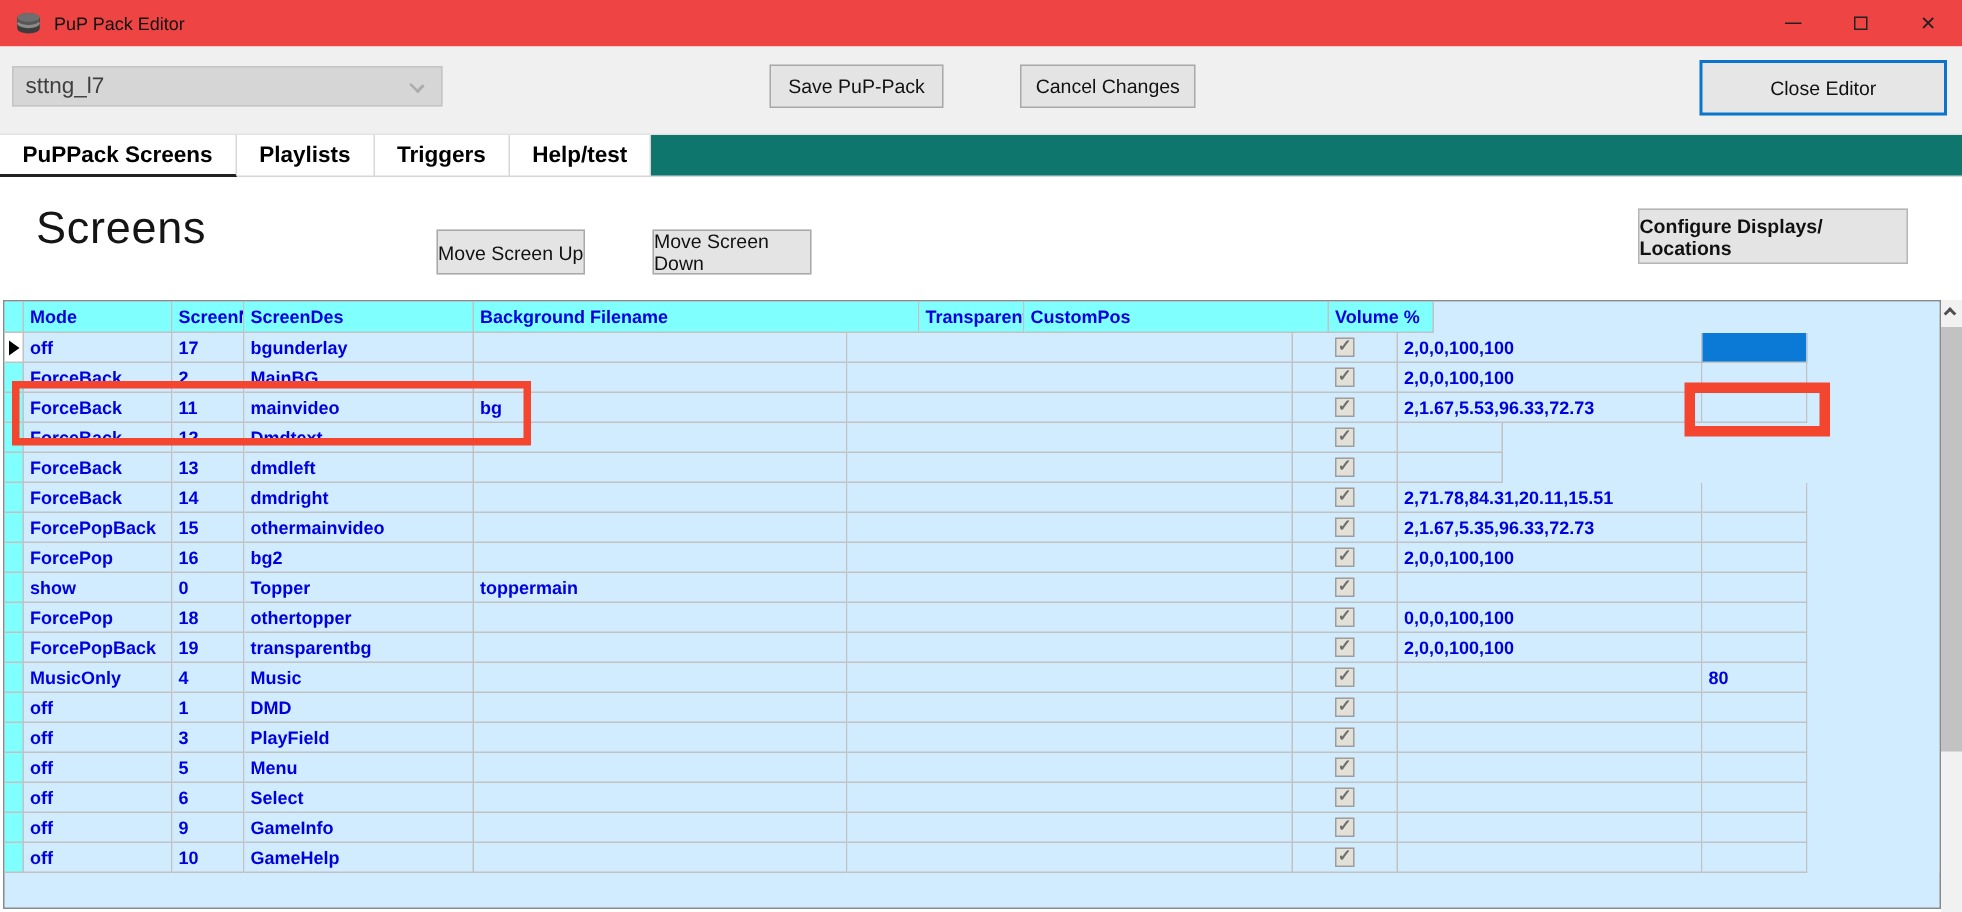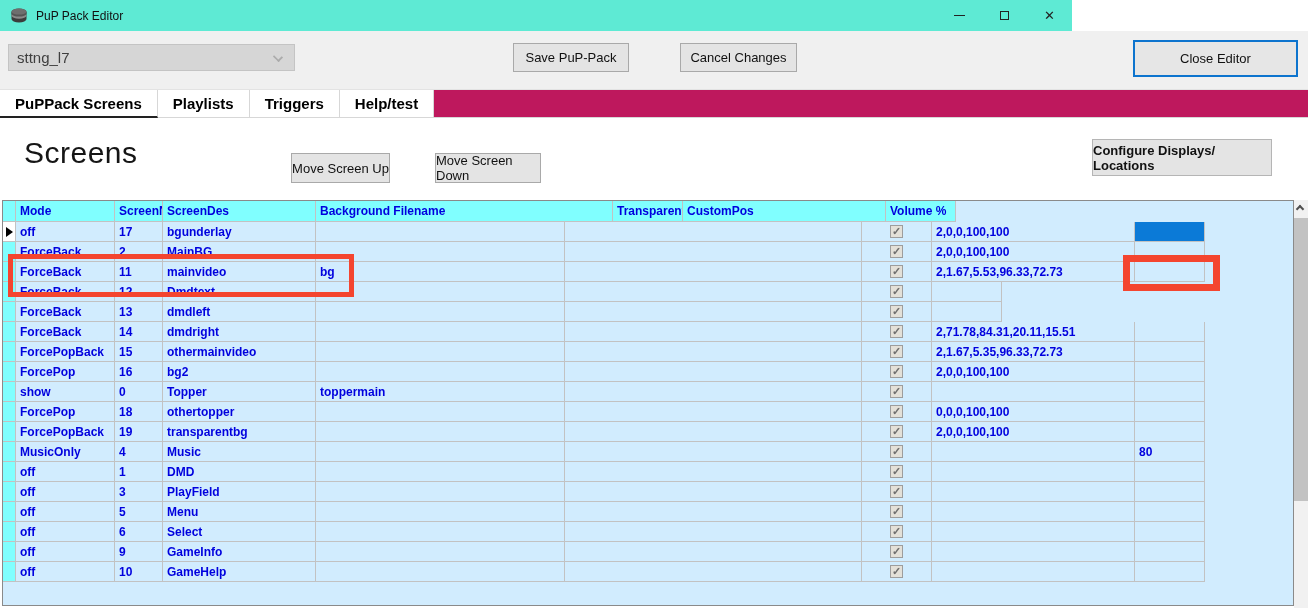--- a/index.html
+++ b/index.html
@@ -1,41 +1,41 @@
 <!DOCTYPE html>
 <html style="--header-bg: #80FFFF; --row-bg: #D1ECFE; --blue: #0000DE; --line: #C2C2C2; --sel: #0B7AD7; --hl: #F4452F;"><head>
 <meta charset="utf-8">
 <style>
   * { margin:0; padding:0; box-sizing:border-box; }
   html,body { width:1308px; height:608px; overflow:hidden; font-family:"Liberation Sans",sans-serif; background:#fff; }
   .window { position:relative; width:1308px; height:608px; background:#fff; }
 
   
-  .titlebar { position:absolute; left:0; top:0; width:1072px; height:31px; background:#5eead4; display:flex; align-items:center; }
+  .titlebar { position:absolute; left:0; top:0; width:1308px; height:31px; background:#ef4444; display:flex; align-items:center; }
   .titlebar .app-icon { margin-left:10px; width:18px; height:18px; }
   .titlebar .title { margin-left:8px; font-size:12px; color:#111; }
   .win-controls { position:absolute; right:0; top:0; height:31px; display:flex; }
   .win-btn { width:45px; height:31px; display:flex; align-items:center; justify-content:center; color:#222; }
   .glyph-min { width:11px; height:1px; background:#222; }
   .glyph-max { width:9px; height:9px; border:1px solid #222; }
   .glyph-close { font-size:13px; line-height:13px; color:#222; }
 
   
   .toolbar { position:absolute; left:0; top:31px; width:1308px; height:59px; background:#F0F0F0; border-bottom:1px solid #E3E3E3; }
   .combo { position:absolute; left:8px; top:13px; width:287px; height:27px; background:#D6D6D6; border:1px solid #C4C4C4; display:flex; align-items:center; }
   .combo .combo-value { margin-left:8px; font-size:15px; color:#3F3F3F; }
   .combo .chev { position:absolute; right:12px; top:8px; width:8px; height:8px; border-right:2px solid #ABABAB; border-bottom:2px solid #ABABAB; transform:rotate(45deg) scale(1,0.8); }
   .btn { position:absolute; display:flex; align-items:center; justify-content:center; font-size:13px; color:#111; background:#E4E4E4; border:1px solid #A9A9A9; }
   .btn-load { left:344px; top:12px; width:118px; height:29px; background:#D4D4D4; border-color:#BFBFBF; color:#8C8C8C; }
   .btn-save { left:513px; top:12px; width:116px; height:29px; }
   .btn-cancel { left:680px; top:12px; width:117px; height:29px; }
   .btn-close-editor { left:1133px; top:9px; width:165px; height:37px; border:2px solid #0D74CE; background:#E6E6E6; }
 
   
-  .tabstrip { position:absolute; left:0; top:90px; width:1308px; height:28px; background:#be185d; }
+  .tabstrip { position:absolute; left:0; top:90px; width:1308px; height:28px; background:#0f766e; }
   .tabstrip .baseline { position:absolute; left:0; bottom:0; width:100%; height:1px; background:#D7D7D7; }
   .tabs { position:absolute; left:0; top:0; height:28px; display:flex; }
   .tab { height:28px; display:flex; align-items:center; justify-content:center; font-size:15px; font-weight:bold; color:#000; border-right:1px solid #D7D7D7; border-bottom:1px solid #D7D7D7; padding:0 15px; background:#fff; position:relative; z-index:2; }
   .tab.active { border-bottom:2px solid #222; }
 
   
   .screens-heading { position:absolute; left:24px; top:136px; font-size:30px; font-weight:300; color:#151515; letter-spacing:0.5px; }
   .btn-move-up { left:291px; top:153px; width:99px; height:30px; }
   .btn-move-down { left:435px; top:153px; width:106px; height:30px; }
   .btn-configure { left:1092px; top:139px; width:180px; height:37px; font-weight:bold; font-size:13px; border:1px solid #B5B5B5; }

